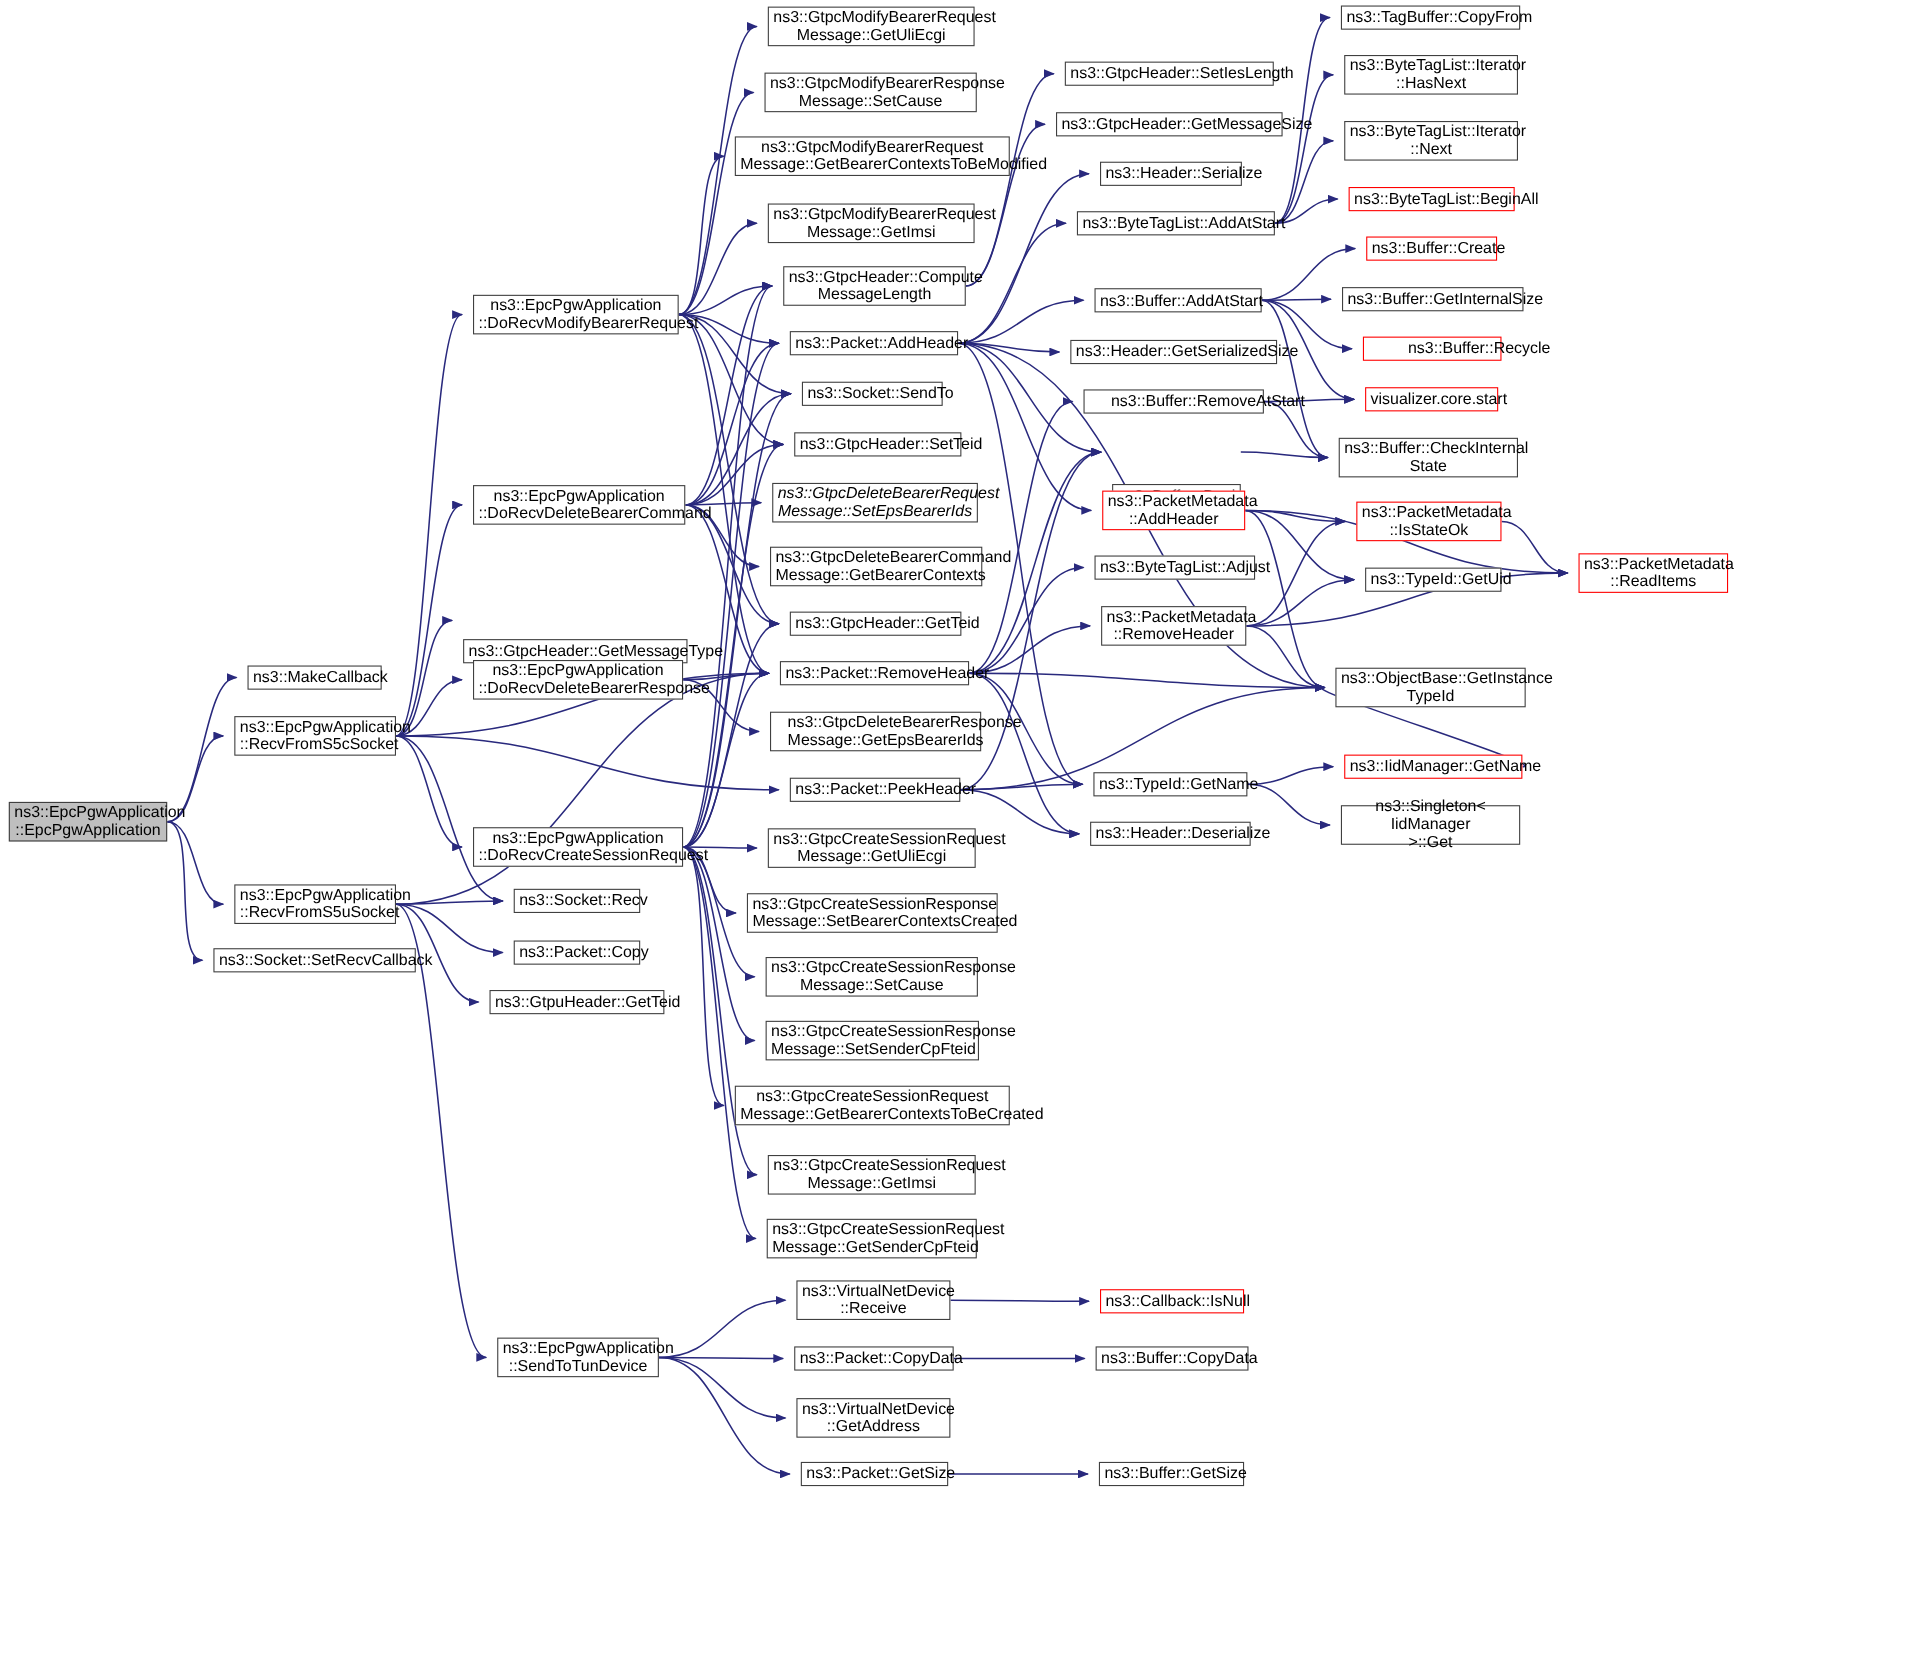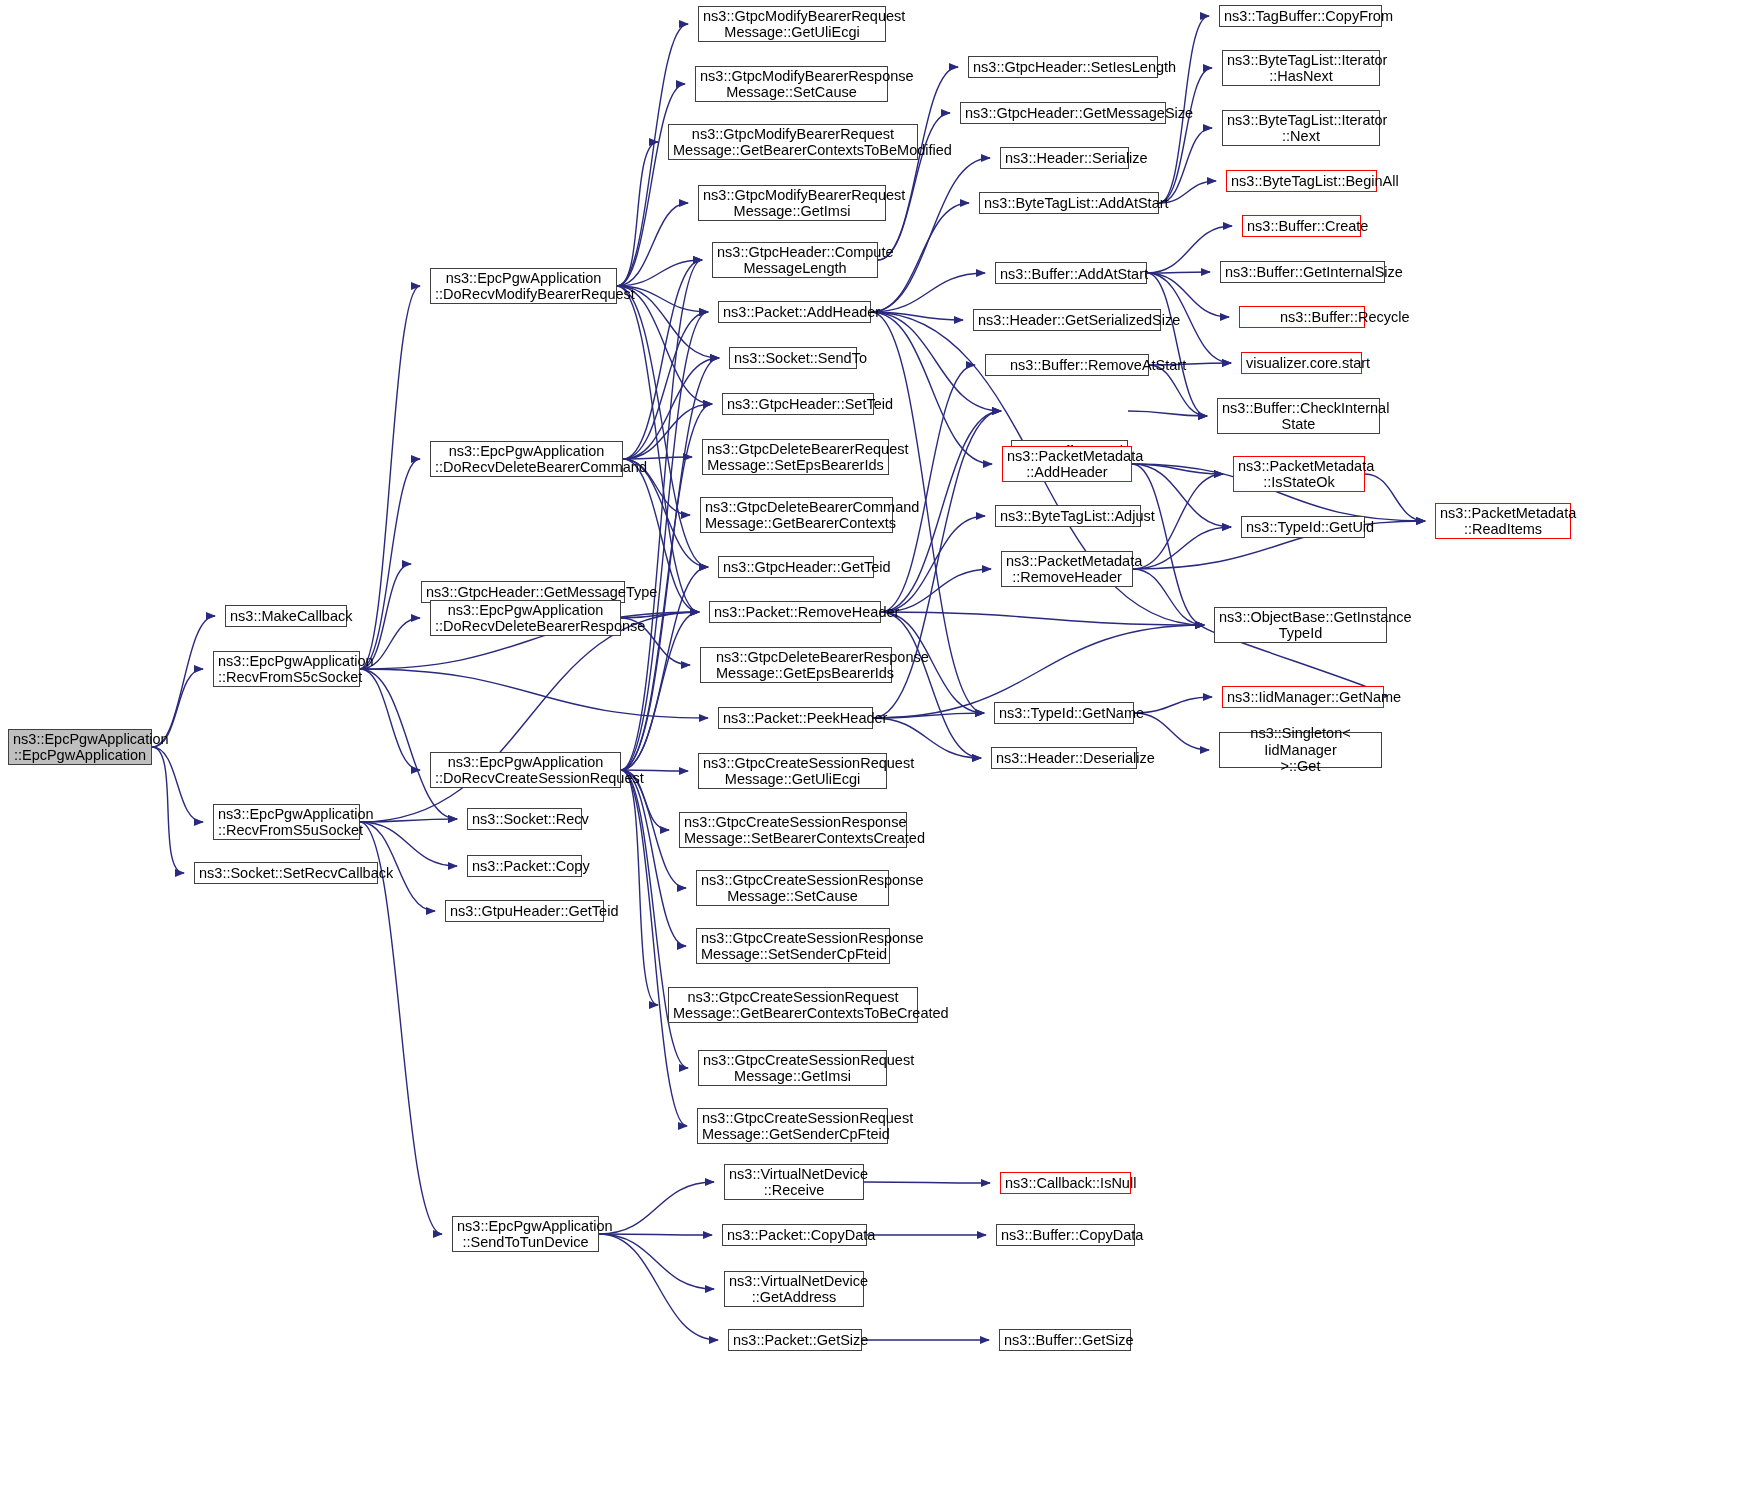--- a/index.html
+++ b/index.html
@@ -159,21 +159,21 @@
 Message::SetCause</span></div>
       <div class="node" style="left: 668px; top: 124px; width: 250px; height: 36px;"><span>ns3::GtpcModifyBearerRequest
 Message::GetBearerContextsToBeModified</span></div>
       <div class="node" style="left: 698px; top: 185px; width: 188px; height: 36px;"><span>ns3::GtpcModifyBearerRequest
 Message::GetImsi</span></div>
       <div class="node" style="left: 712px; top: 242px; width: 166px; height: 36px;"><span>ns3::GtpcHeader::Compute
 MessageLength</span></div>
       <div class="node" style="left: 718px; top: 301px; width: 153px; height: 22px;"><span>ns3::Packet::AddHeader</span></div>
       <div class="node" style="left: 729px; top: 347px; width: 128px; height: 22px;"><span>ns3::Socket::SendTo</span></div>
       <div class="node" style="left: 722px; top: 393px; width: 152px; height: 22px;"><span>ns3::GtpcHeader::SetTeid</span></div>
-      <div class="node" style="left: 702px; top: 439px; width: 187px; height: 36px;"><span>ns3::GtpcDeleteBearerRequest
+      <div class="node" style="left: 702px; top: 439px; width: 187px; height: 36px; font-style: italic;"><span>ns3::GtpcDeleteBearerRequest
 Message::SetEpsBearerIds</span></div>
       <div class="node" style="left: 700px; top: 497px; width: 193px; height: 36px;"><span>ns3::GtpcDeleteBearerCommand
 Message::GetBearerContexts</span></div>
       <div class="node" style="left: 718px; top: 556px; width: 156px; height: 22px;"><span>ns3::GtpcHeader::GetTeid</span></div>
       <div class="node" style="left: 709px; top: 601px; width: 172px; height: 22px;"><span>ns3::Packet::RemoveHeader</span></div>
       <div class="node" style="left: 700px; top: 647px; width: 192px; height: 36px; padding-left: 15px;"><span>ns3::GtpcDeleteBearerResponse
 Message::GetEpsBearerIds</span></div>
       <div class="node" style="left: 718px; top: 707px; width: 155px; height: 22px;"><span>ns3::Packet::PeekHeader</span></div>
       <div class="node" style="left: 698px; top: 753px; width: 189px; height: 36px;"><span>ns3::GtpcCreateSessionRequest
 Message::GetUliEcgi</span></div>

